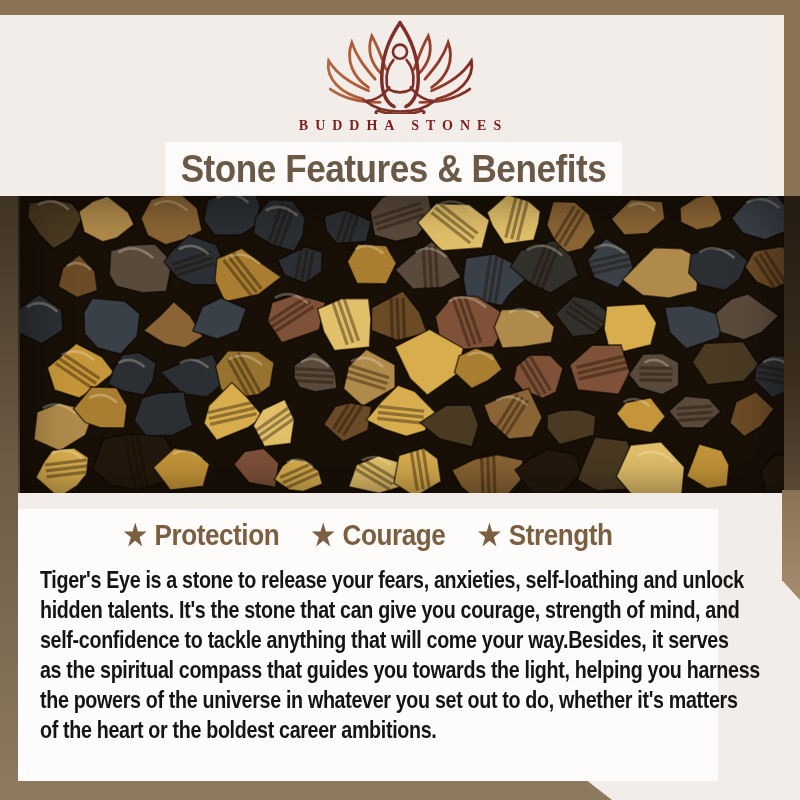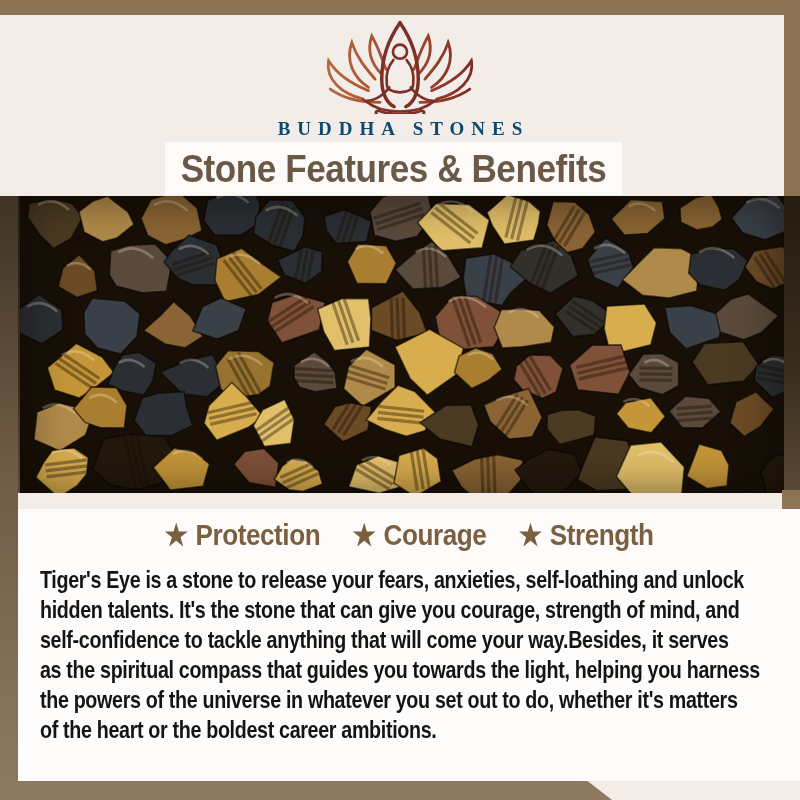--- a/index.html
+++ b/index.html
@@ -6,40 +6,40 @@
   body{
     width:800px;height:800px;position:relative;overflow:hidden;
     background:#f2ede8;
     font-family:"Liberation Sans", sans-serif;
   }
   .top-bar{position:absolute;left:0;top:0;width:800px;height:15px;background:#8b7254;}
   .right-border{position:absolute;left:784px;top:15px;width:16px;height:181px;background:#8b7254;}
   .left-border{position:absolute;left:0;top:196px;width:18px;height:604px;
     background:linear-gradient(180deg,#3f3325 0%,#6f5c46 45%,#8d7a60 100%);}
   .logo-wrap{position:absolute;left:0;top:16px;width:800px;text-align:center;}
-  .brand{margin-top:0;font-family:"Liberation Serif", serif;font-size:19px;font-weight:600;
-    letter-spacing:7px;padding-left:7px;color:#0c4a6e;}
+  .brand{margin-top:0;font-family:"Liberation Serif", serif;font-size:14px;font-weight:600;
+    letter-spacing:7px;padding-left:7px;color:#7f1d1d;}
   .banner{position:absolute;left:165px;top:142px;width:457px;height:53px;background:#fdfbf9;
     display:flex;align-items:center;justify-content:center;}
   .banner span{font-size:39px;font-weight:700;color:#6b5948;letter-spacing:-0.5px;
     transform:scaleX(0.9);transform-origin:center;white-space:nowrap;}
   .photo-sec{position:absolute;left:18px;top:196px;width:782px;height:297px;
     background:linear-gradient(180deg,#241b11 0%,#3a2d1e 60%,#5a4936 100%);}
   .photo-sec svg{position:absolute;left:2px;top:0;width:764px;height:297px;display:block;
     box-shadow:inset 0 0 50px rgba(0,0,0,.55);}
   .photo-vignette{position:absolute;left:2px;top:0;width:764px;height:297px;
     box-shadow:inset 0 0 46px rgba(10,5,0,.55);pointer-events:none;}
   .stone-label{position:absolute;left:2px;bottom:0;width:224px;height:40px;background:#6f5b45;
     display:flex;align-items:center;justify-content:center;}
   .stone-label span{color:#ffffff;font-size:26px;font-weight:700;letter-spacing:-0.3px;
     transform:scaleX(0.93);white-space:nowrap;}
   .ribbon{position:absolute;left:782px;top:490px;width:18px;height:110px;
     background:linear-gradient(180deg,#8a7254,#a58c6e);
     clip-path:polygon(0 0,100% 0,100% 100%,0 82%);}
-  .card{position:absolute;left:18px;top:509px;width:782px;height:272px;background:#fdfcfb;}
+  .card{position:absolute;left:18px;top:509px;width:700px;height:272px;background:#fdfcfb;}
   .stars{margin-top:9px;display:flex;justify-content:center;gap:36px;
     transform:scaleX(0.9);transform-origin:center;}
   .benefit{font-size:29px;font-weight:700;color:#7a5f40;letter-spacing:-0.5px;white-space:nowrap;}
   .benefit .star{margin-right:9px;}
   .desc{margin:13px 0 0 22px;}
   .desc-line{font-size:24px;line-height:30px;font-weight:700;color:#141414;
     letter-spacing:-0.4px;white-space:nowrap;transform:scaleX(0.82);transform-origin:0 50%;}
   .band{position:absolute;left:0;top:781px;width:612px;height:19px;background:#8c7960;
     clip-path:polygon(0 0,96% 0,100% 100%,0 100%);}
 </style>

